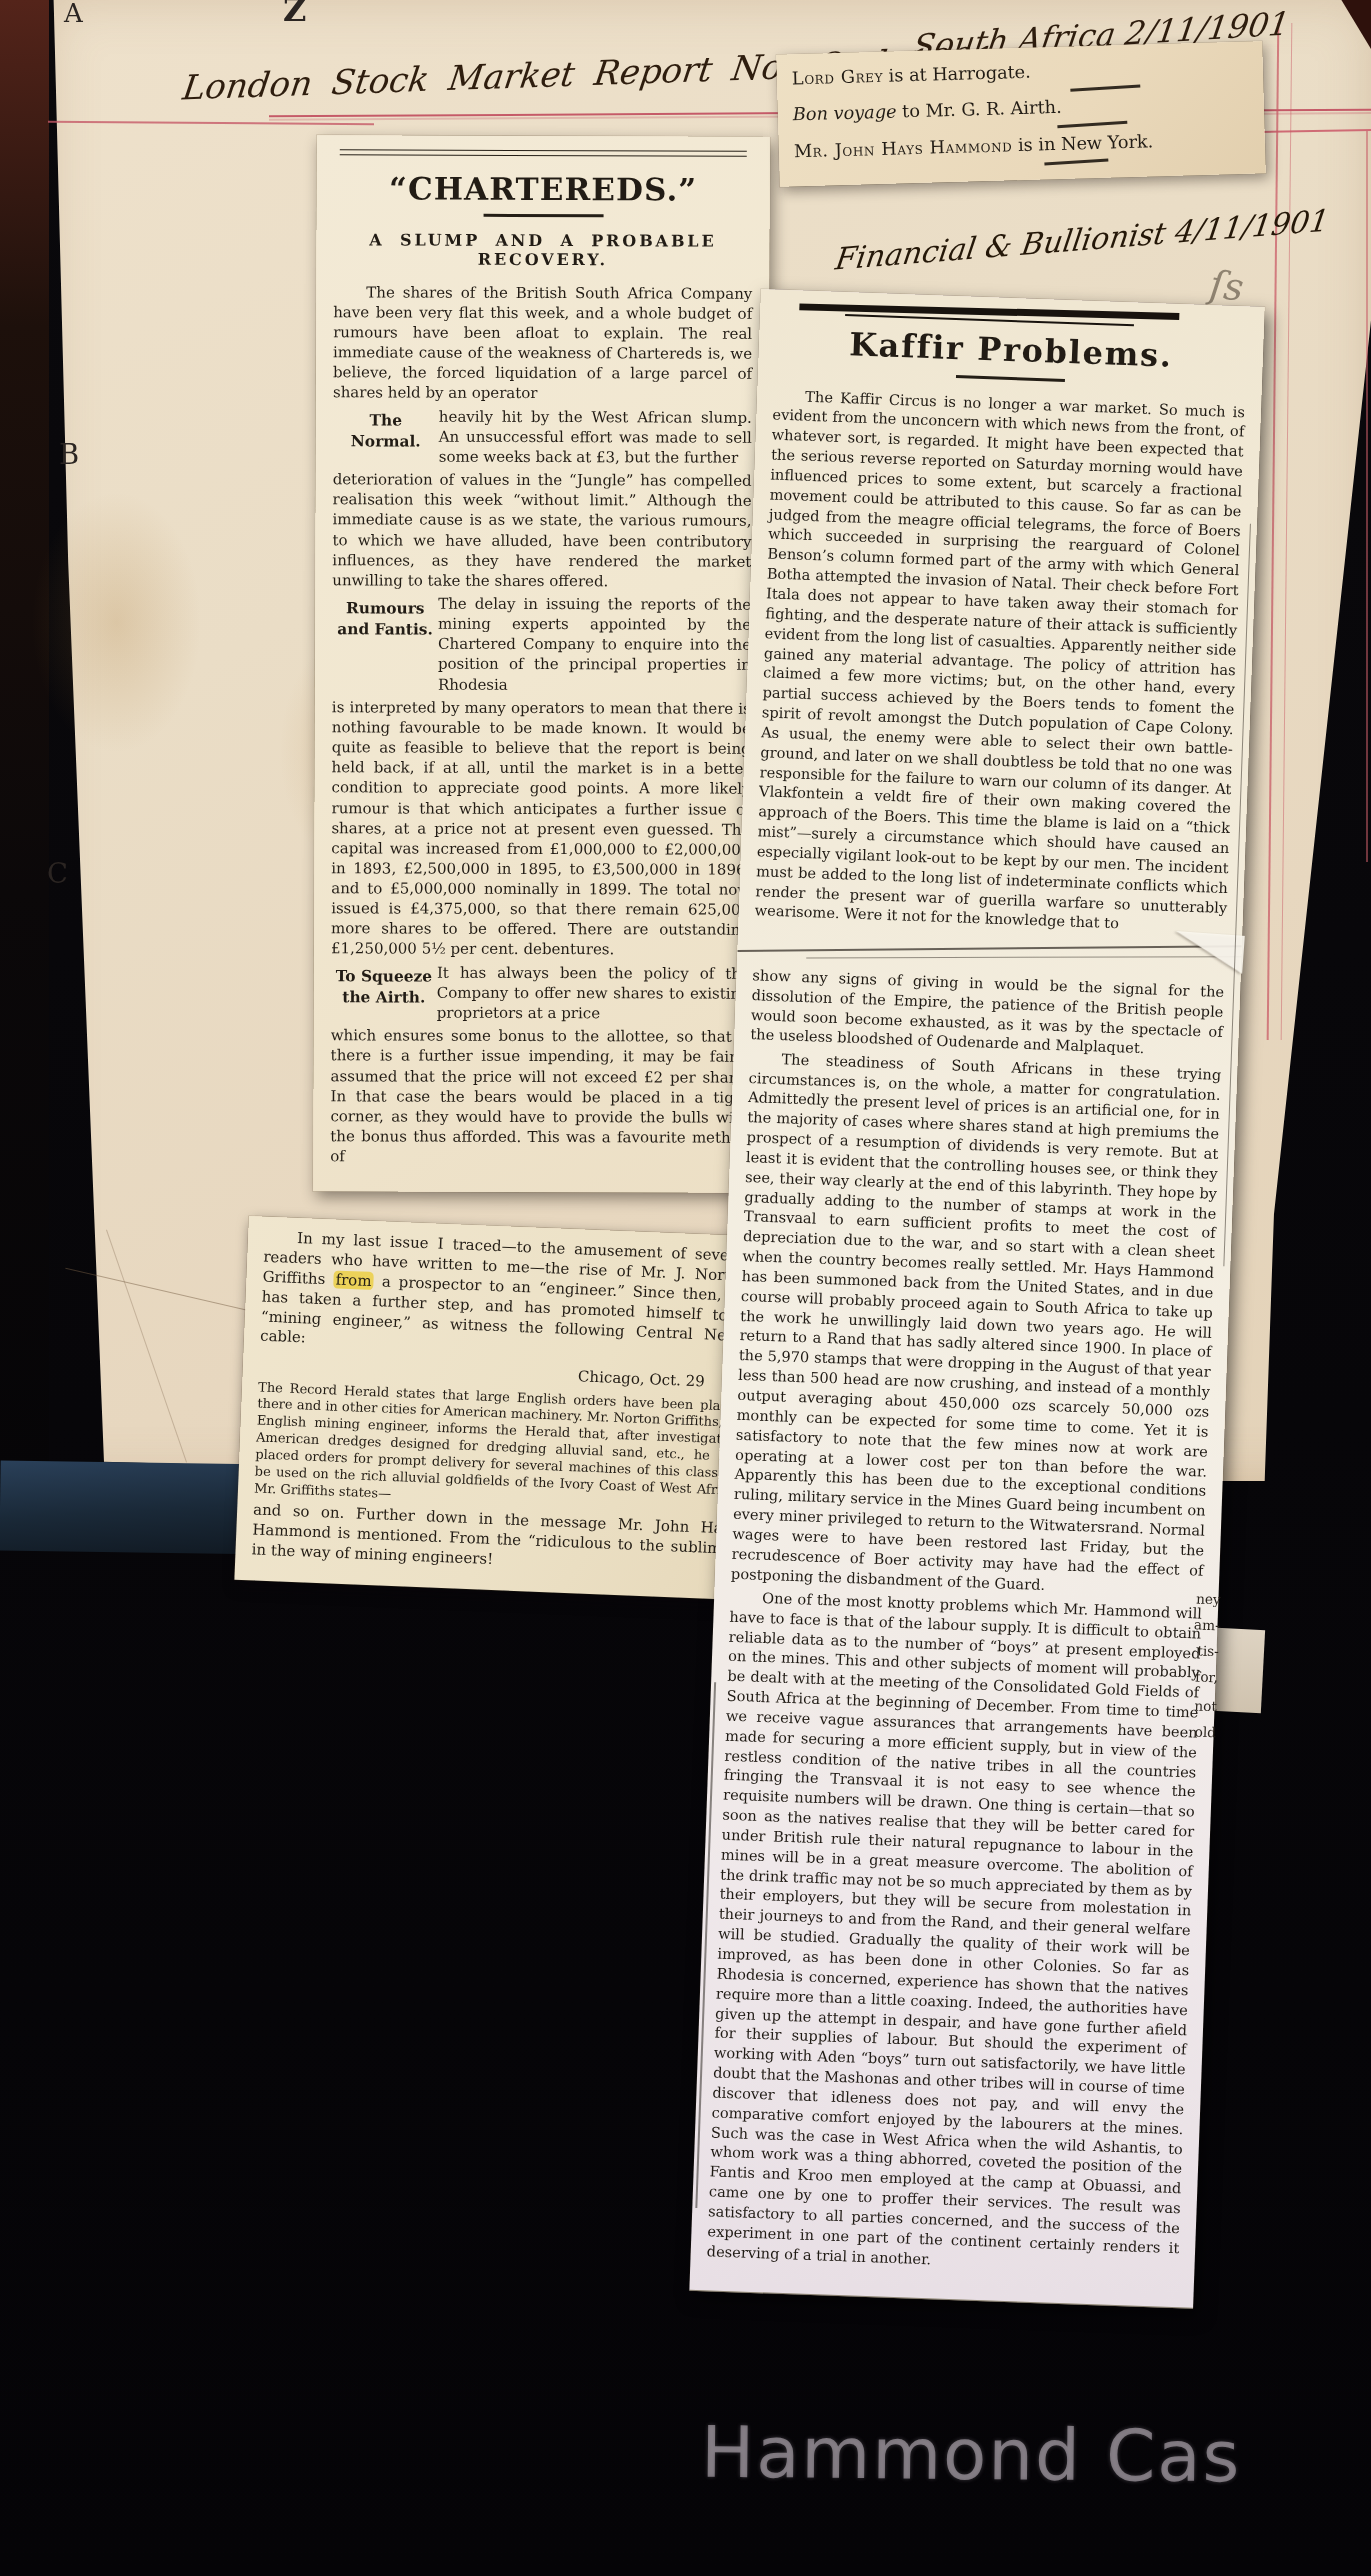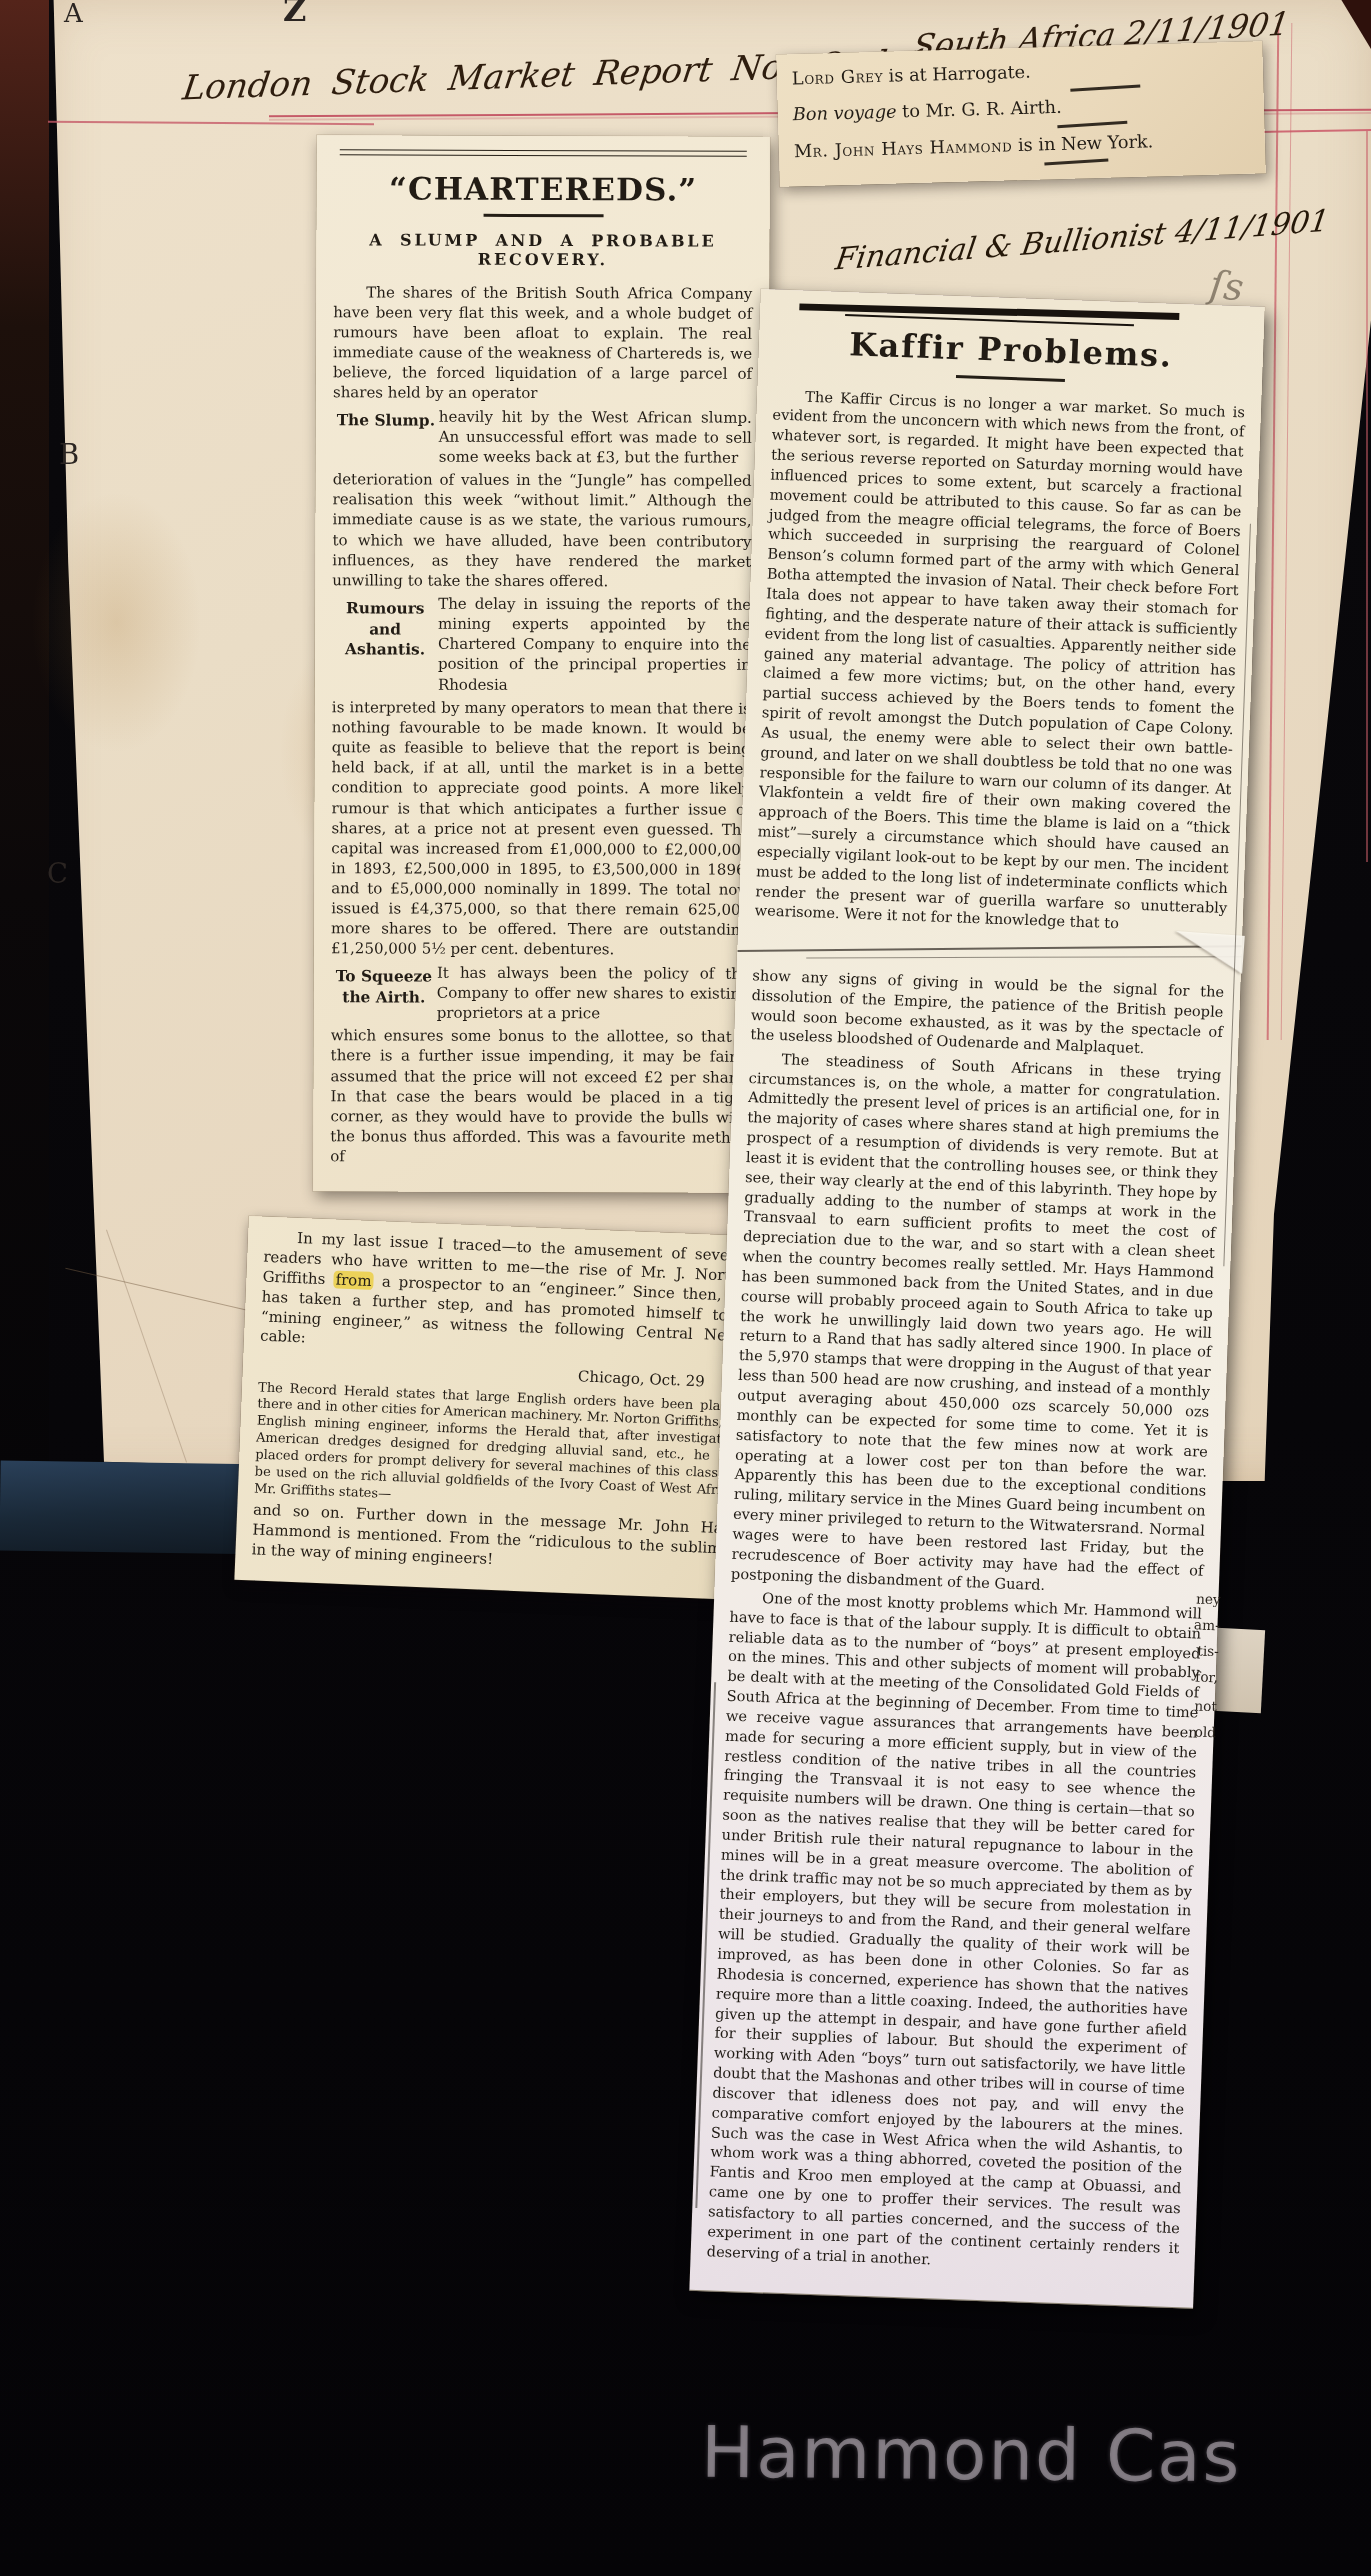--- a/index.html
+++ b/index.html
@@ -164,26 +164,26 @@
 <span class="ghost">ſs</span>
 
 <section class="clip chartereds">
   <div class="dr"></div>
   <div class="dr"></div>
   <h1>“CHARTEREDS.”</h1>
   <div class="shortrule"></div>
   <h2>A SLUMP AND A PROBABLE RECOVERY.</h2>
   <p class="indent">The shares of the British South Africa Company have been very flat this week, and a whole budget of rumours have been afloat to explain. The real immediate cause of the weakness of Chartereds is, we believe, the forced liquidation of a large parcel of shares held by an operator</p>
   <div class="noted">
-    <span class="note">The Slump.</span>
+    <span class="note">The Normal.</span>
     <p>heavily hit by the West African slump. An unsuccessful effort was made to sell some weeks back at £3, but the further</p>
   </div>
   <p>deterioration of values in the “Jungle” has compelled realisation this week “without limit.” Although the immediate cause is as we state, the various rumours, to which we have alluded, have been contributory influences, as they have rendered the market unwilling to take the shares offered.</p>
   <div class="noted">
-    <span class="note">Rumours and Ashantis.</span>
+    <span class="note">Rumours and Fantis.</span>
     <p>The delay in issuing the reports of the mining experts appointed by the Chartered Company to enquire into the position of the principal properties in Rhodesia</p>
   </div>
   <p>is interpreted by many operators to mean that there is nothing favourable to be made known. It would be quite as feasible to believe that the report is being held back, if at all, until the market is in a better condition to appreciate good points. A more likely rumour is that which anticipates a further issue of shares, at a price not at present even guessed. The capital was increased from £1,000,000 to £2,000,000 in 1893, £2,500,000 in 1895, to £3,500,000 in 1896, and to £5,000,000 nominally in 1899. The total now issued is £4,375,000, so that there remain 625,000 more shares to be offered. There are outstanding £1,250,000 5½ per cent. debentures.</p>
   <div class="noted">
     <span class="note">To Squeeze the Airth.</span>
     <p>It has always been the policy of the Company to offer new shares to existing proprietors at a price</p>
   </div>
   <p>which ensures some bonus to the allottee, so that if there is a further issue impending, it may be fairly assumed that the price will not exceed £2 per share. In that case the bears would be placed in a tight corner, as they would have to provide the bulls with the bonus thus afforded. This was a favourite method of</p>
   <div class="colrule"></div>
 </section>

